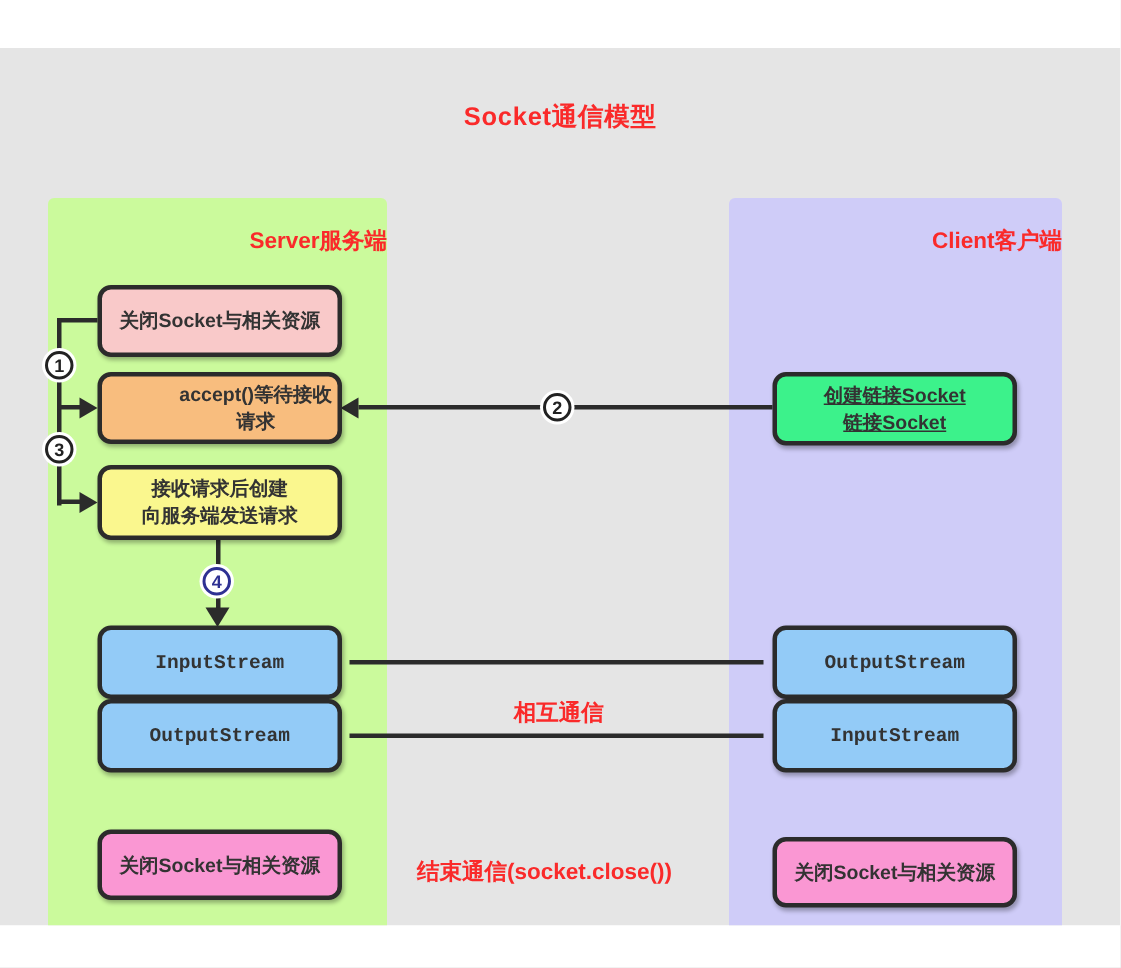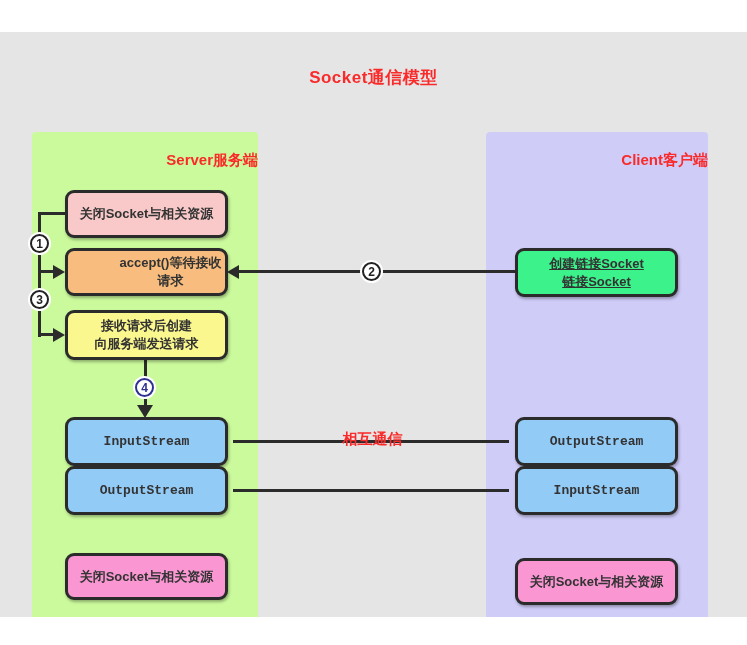--- a/index.html
+++ b/index.html
@@ -76,21 +76,21 @@
   }
   .s1 { left:30px;  top:202px; }
   .s2 { left:362px; top:230px; }
   .s3 { left:30px;  top:258px; }
   .s4 { left:135px; top:346px; color:#2e3192; border-color:#2e3192; }
 
   .red-label {
     position:absolute; text-align:center;
     font-size:15px; font-weight:bold; color:#fa2a2a;
   }
-  .lbl-mutual { left:280px; top:398px; width:185px; }
+  .lbl-mutual { left:280px; top:434px; width:185px; }
   .lbl-end    { left:243px; top:540px; width:240px; }
 </style>
 </head>
 <body>
 
 <div class="canvas">
 
   <div class="title">Socket通信模型</div>
 
   <div class="panel server"></div>
@@ -144,14 +144,15 @@
     <div>OutputStream</div>
   </div>
   <div class="box blue b-in-r">
     <div>InputStream</div>
   </div>
   <div class="box hotpink b-close-r">
     <div>关闭Socket与相关资源</div>
   </div>
 
   <div class="red-label lbl-mutual">相互通信</div>
+  <div class="red-label lbl-end">结束通信(socket.close())</div>
 
 </div>
 
 </body></html>

